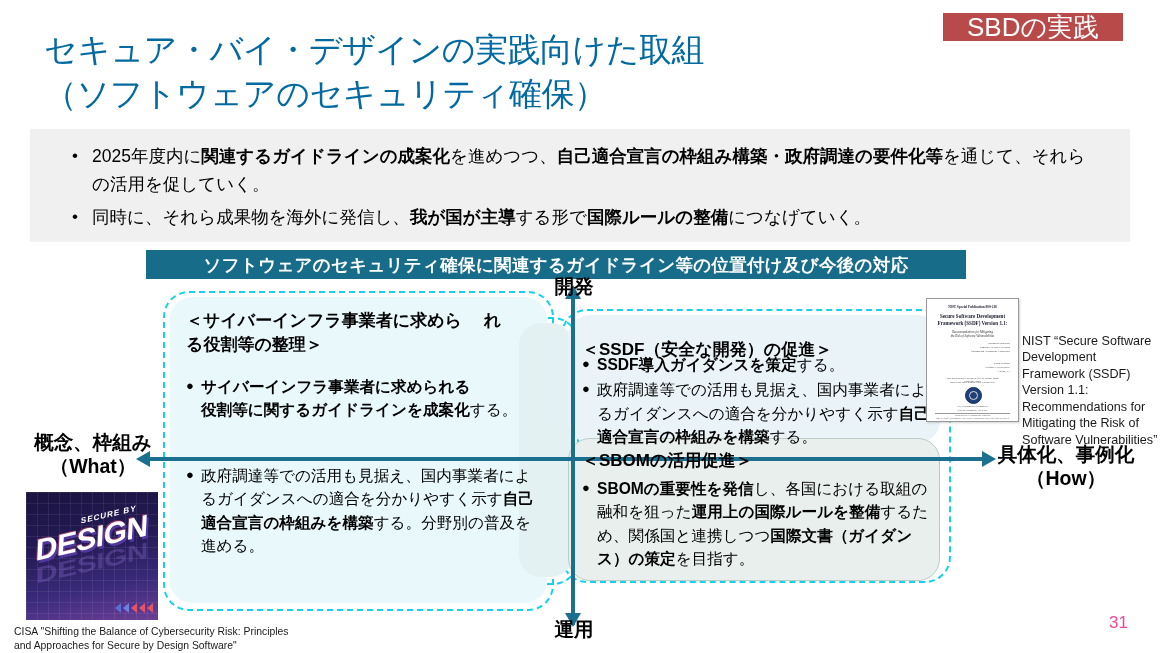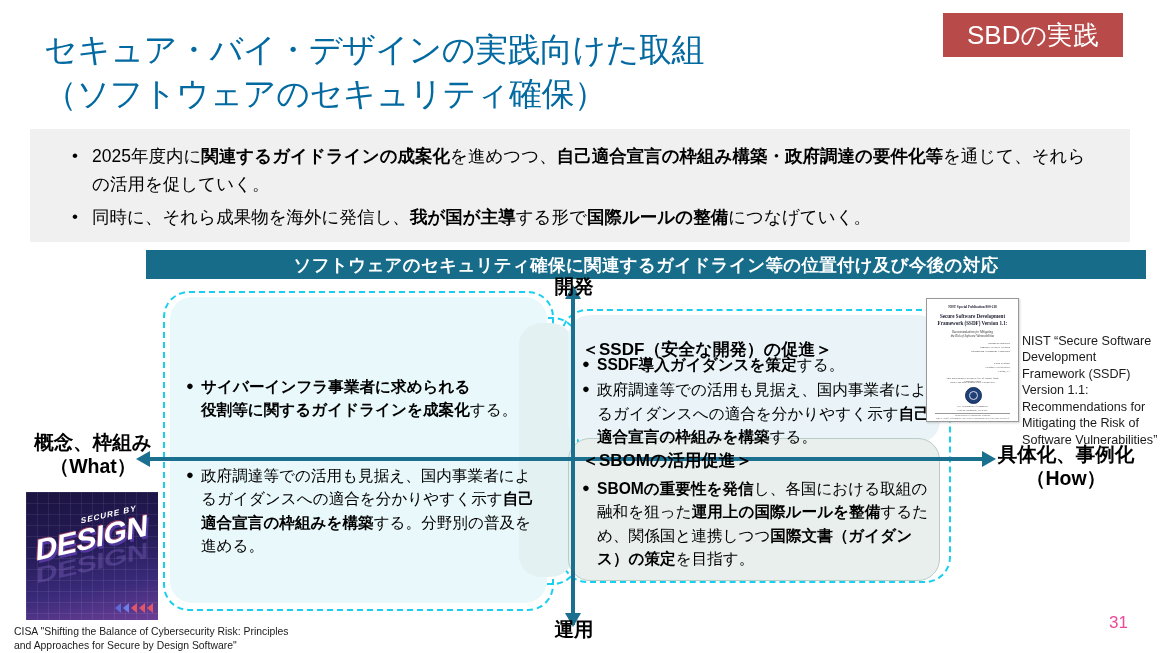--- a/index.html
+++ b/index.html
@@ -29,21 +29,21 @@
     color: #0369a1;
     white-space: pre-line;
   }
 
   
   #sbd-badge {
     position: absolute;
     right: 37px;
     top: 13px;
     width: 180px;
-    height: 44px;
+    height: 28px;
     background: #b94a4a;
     color: #ffffff;
     font-size: 26px;
     display: flex;
     align-items: center;
     justify-content: center;
     letter-spacing: 0px;
   }
 
   
@@ -73,21 +73,21 @@
     color: #000;
   }
   .bullet-text { flex: 1 1 auto; }
   .bullet-text b { font-weight: bold; }
 
   
   #section-bar {
     position: absolute;
     left: 146px;
     top: 250px;
-    width: 1000px;
+    width: 820px;
     height: 29px;
     background: #1f6f8b;
     background: #176c8a;
     color: #ffffff;
     font-size: 17.5px;
     font-weight: bold;
     display: flex;
     align-items: center;
     justify-content: center;
     letter-spacing: 0.3px;
@@ -426,20 +426,22 @@
   <div class="arrow" id="arrow-up"></div>
   <div class="arrow" id="arrow-down"></div>
 
   <div class="axis-label" id="label-what">概念、枠組み
 （What）</div>
   <div class="axis-label" id="label-how">具体化、事例化
 （How）</div>
   <div class="axis-label" id="label-dev">開発</div>
   <div class="axis-label" id="label-ops">運用</div>
 
+  <div class="q-text q-head" id="txt-left-head">＜サイバーインフラ事業者に求めら
+　れる役割等の整理＞</div>
   <div class="q-text" id="txt-left-item1">
     <div class="q-item">
       <span class="q-dot">●</span>
       <span class="q-body"><b>サイバーインフラ事業者に求められる<br>役割等に関するガイドラインを成案化</b>する。</span>
     </div>
   </div>
   <div class="q-text" id="txt-left-item2">
     <div class="q-item">
       <span class="q-dot">●</span>
       <span class="q-body">政府調達等での活用も見据え、国内事業者によるガイダンスへの適合を分かりやすく示す<b>自己適合宣言の枠組みを構築</b>する。分野別の普及を進める。</span>

